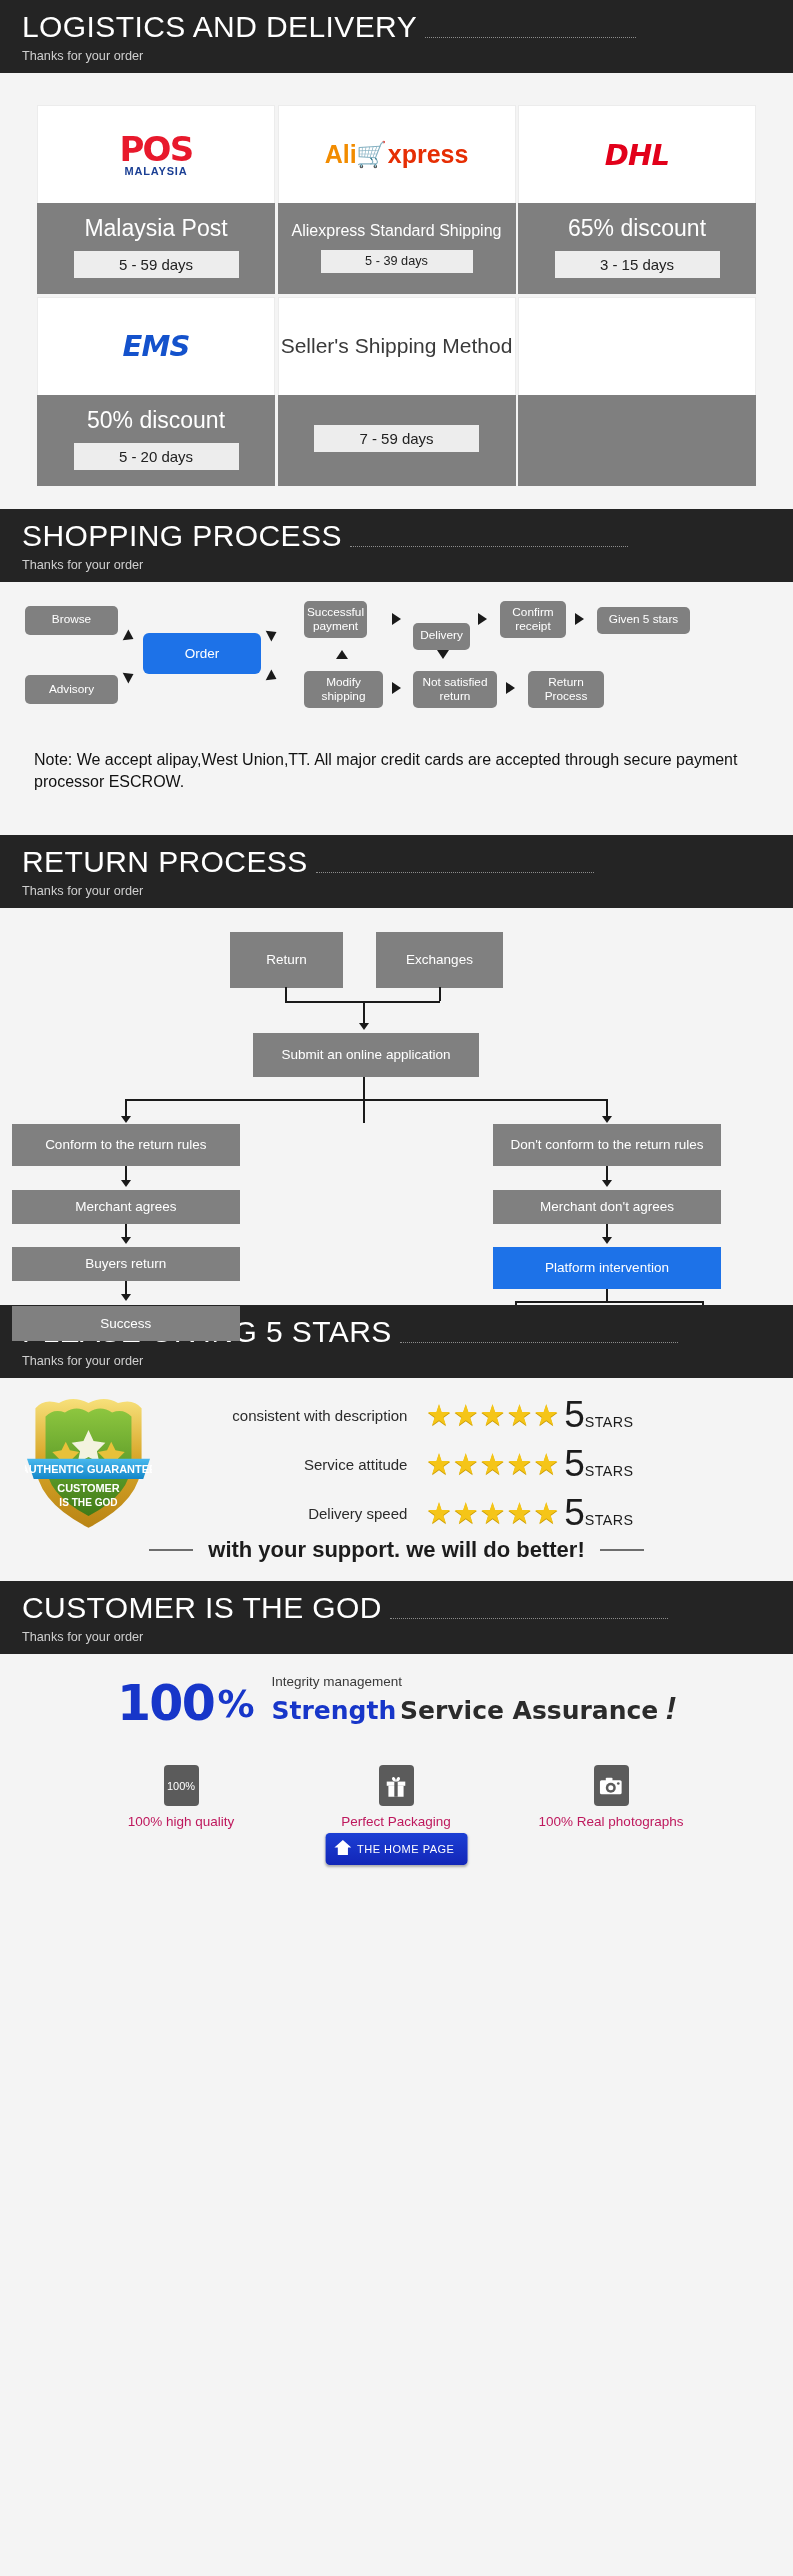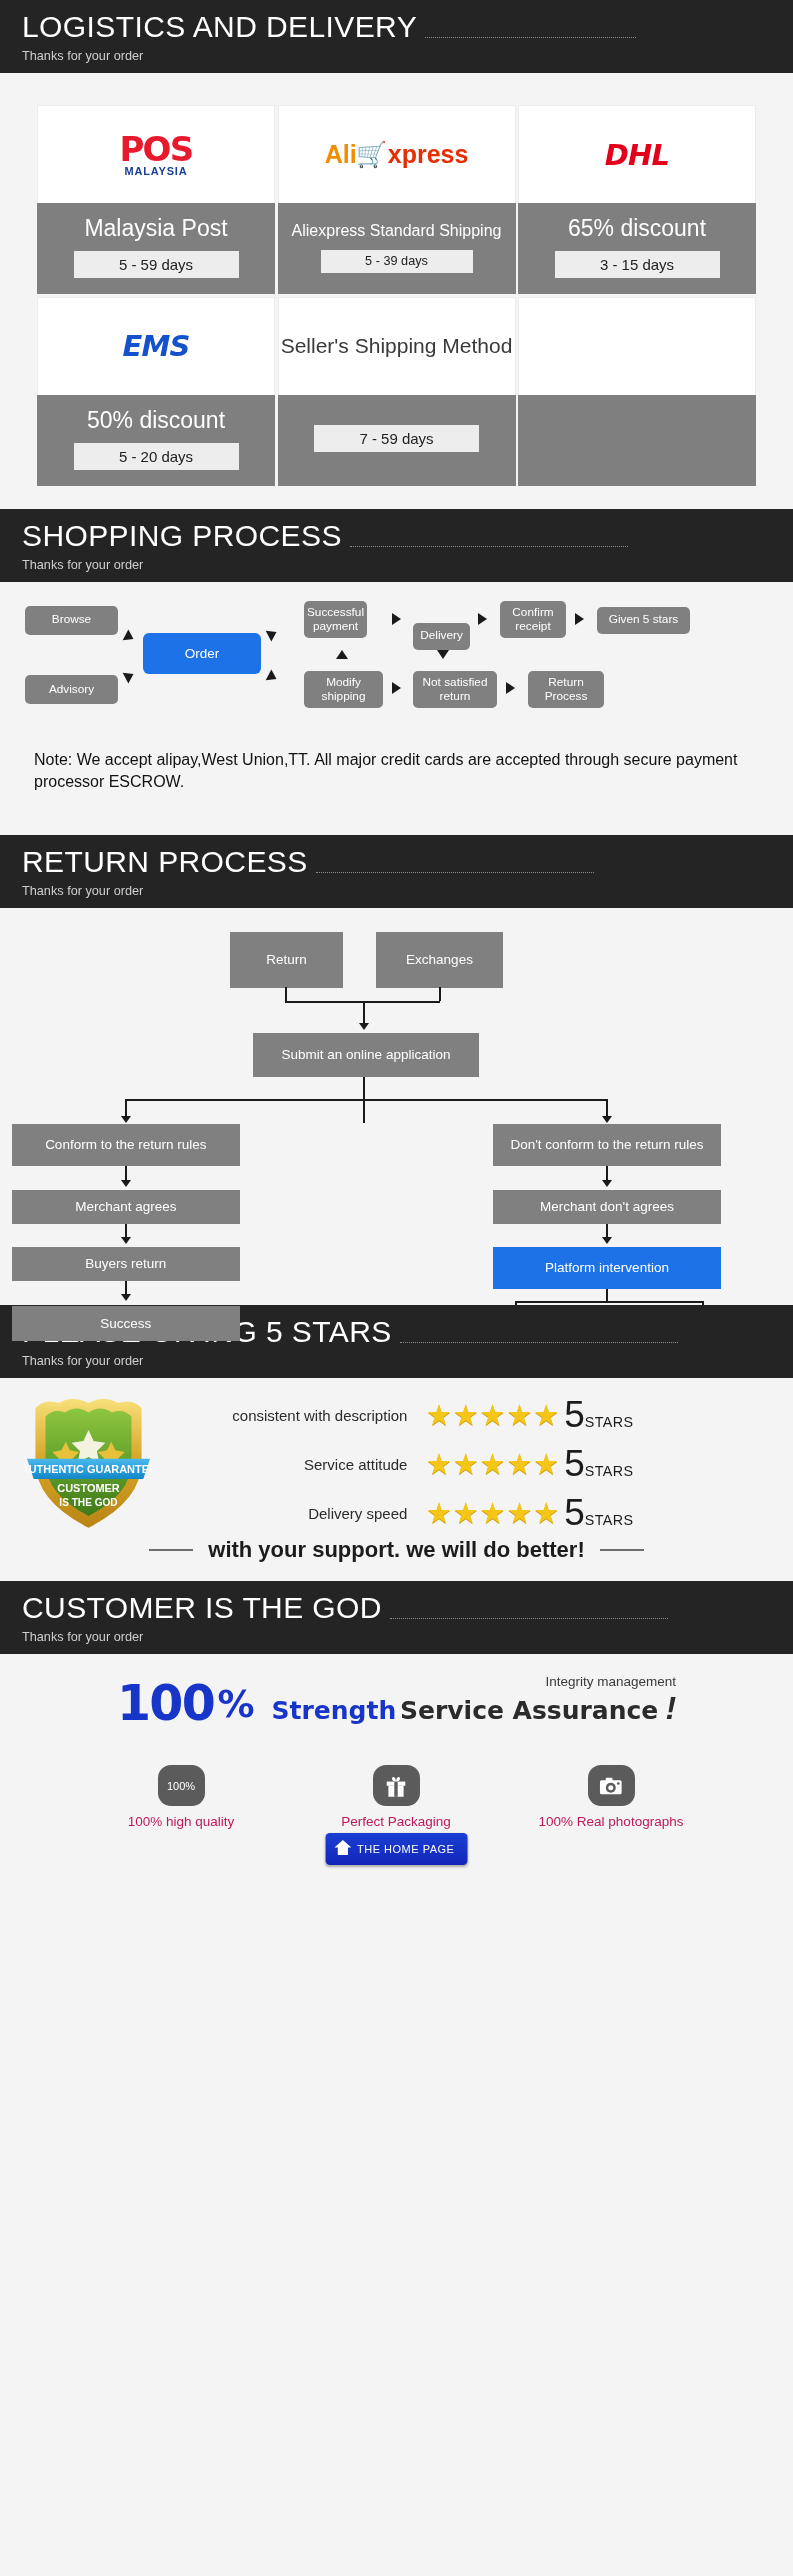--- a/index.html
+++ b/index.html
@@ -226,21 +226,21 @@
     display: flex; align-items: flex-end; justify-content: center;
   }
   .slogan .hundred {
     font-size: 49px; font-weight: bold; color: #1736c9; line-height: 47px;
     font-family: "DejaVu Sans", sans-serif; letter-spacing: -1.7px;
   }
   .slogan .pct {
     font-size: 37px; font-weight: bold; color: #1736c9; line-height: 44px;
     margin-left: 3.4px; font-family: "DejaVu Sans", sans-serif;
   }
-  .slogan .stack { margin-left: 17px; text-align: right; }
+  .slogan .stack { margin-left: 17px; }
   .slogan .integ {
     font-size: 13.5px; color: #3a3a3a; line-height: 15px; margin-bottom: 0.8px;
   }
   .slogan .strength {
     font-size: 25px; font-weight: bold; color: #1736c9; line-height: 27px;
     font-family: "DejaVu Sans", sans-serif;
   }
   .slogan .service {
     font-size: 25px; font-weight: bold; color: #2b2b2b; line-height: 27px;
     font-family: "DejaVu Sans", sans-serif;
@@ -248,22 +248,22 @@
   .slogan .bang {
     font-size: 32px; font-weight: bold; color: #2b2b2b; font-style: italic;
     margin-left: 3.4px;
   }
   .features {
     position: absolute; left: 84px; top: 111px; width: 624px;
     display: flex; justify-content: space-between;
   }
   .feature { text-align: center; width: 194px; }
   .feat-icon {
-    width: 47px; height: 41px; margin: 0 auto 8.4px auto;
-    background: #5b5b5b; border-radius: 13px;
+    width: 35px; height: 41px; margin: 0 auto 8.4px auto;
+    background: #5b5b5b; border-radius: 4px;
     display: flex; align-items: center; justify-content: center;
     color: #ffffff; font-size: 11px;
   }
   .feat-label { font-size: 13.5px; color: #be185d; }
   .home-btn {
     position: absolute; left: 50%; transform: translateX(-50%);
     top: 179px;
     background: linear-gradient(#1c3fd4, #1226b8);
     border-radius: 4.2px;
     padding: 5.9px 13.5px 5.9px 8.4px;

